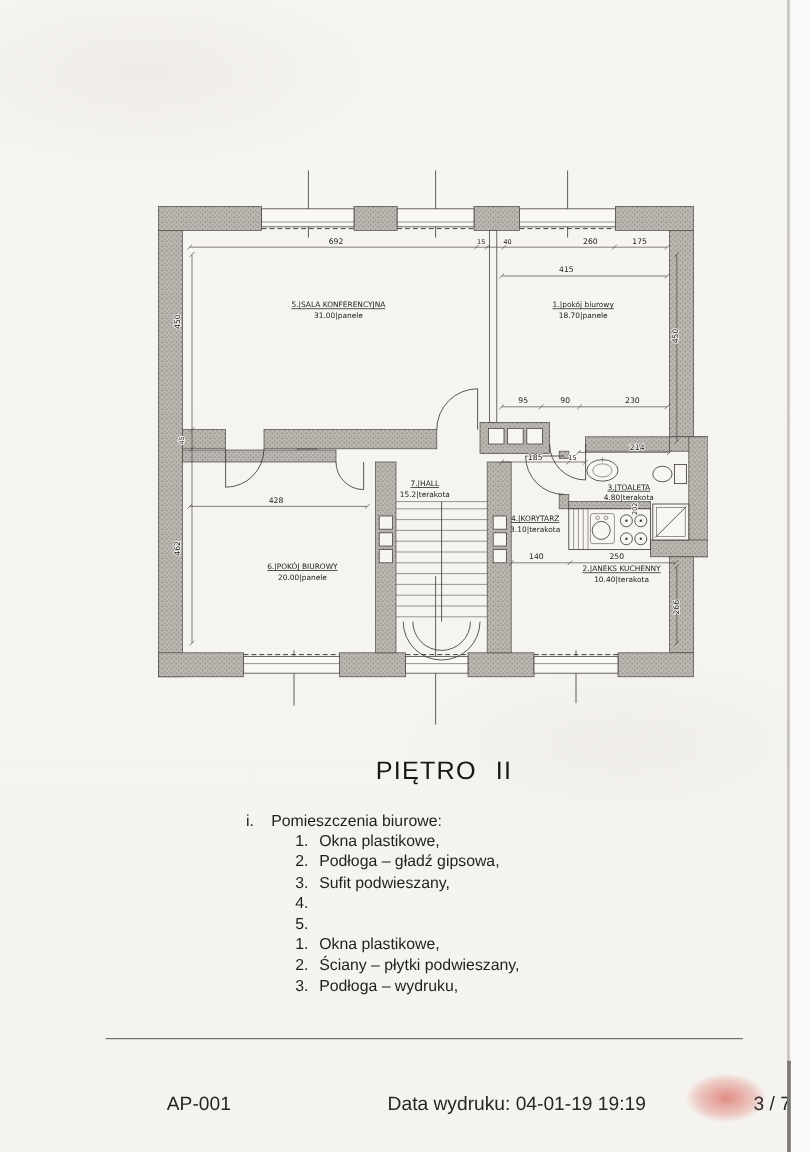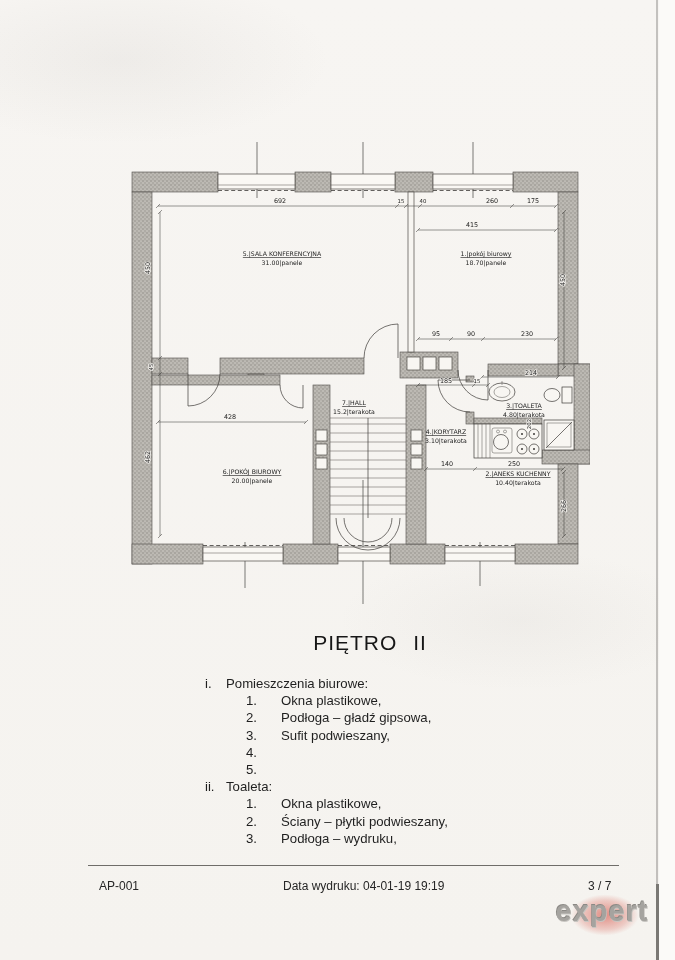--- a/index.html
+++ b/index.html
@@ -32,23 +32,23 @@
   
   .page-title {
     position:absolute; top:631px; left:75px; width:590px; text-align:center;
     font-size:21px; letter-spacing:1px; word-spacing:9px; color:#171717;
   }
   .specs { position:absolute; top:676px; left:205px; width:330px; font-size:13.2px; }
   .spec-row { position:relative; height:17.2px; }
   .spec-row .m  { position:absolute; left:0; }
   .spec-row .t  { position:absolute; left:21px; }
   .spec-row.lvl2 .m { left:41px; }
-  .spec-row.lvl2 .t { left:76px; }
+  .spec-row.lvl2 .t { left:61px; }
   .footer-line { position:absolute; top:865px; left:88px; width:531px; border-top:1.2px solid #6f6d69; }
-  .footer-text { position:absolute; top:879px; font-size:12px; color:#262626; }
+  .footer-text { position:absolute; top:912px; font-size:16px; color:#262626;margin-left:40px; }
   .f-doc  { left:99px; }
   .f-date { left:283px;text-align:right; }
   .f-page { left:588px; }
   
   .logo { position:absolute; left:543px; top:886px; width:118px; height:58px; }
   .logo-glow { position:absolute; left:12px; top:0; width:96px; height:58px;
     background:radial-gradient(ellipse 48% 48% at 52% 50%, rgba(208,58,44,0.55), rgba(208,58,44,0.22) 52%, rgba(208,58,44,0) 74%); }
   .logo-word { position:absolute; left:0; top:9px; width:118px; text-align:center;
     font-size:29px; font-weight:bold; letter-spacing:1px; color:#a5a39f;
     text-shadow:0.6px 0.6px 0 #c8c6c2, -0.6px -0.6px 0 #8b8985; }
@@ -258,24 +258,20 @@
   <div class="spec-row lvl2">
       <span class="m">3.</span>
       <span class="t">Sufit podwieszany,</span>
     </div>
   <div class="spec-row lvl2">
       <span class="m">4.</span>
     </div>
   <div class="spec-row lvl2">
       <span class="m">5.</span>
     </div>
-  <div class="spec-row lvl1">
-      <span class="m">ii.</span>
-      <span class="t">Toaleta:</span>
-    </div>
   <div class="spec-row lvl2">
       <span class="m">1.</span>
       <span class="t">Okna plastikowe,</span>
     </div>
   <div class="spec-row lvl2">
       <span class="m">2.</span>
       <span class="t">Ściany – płytki podwieszany,</span>
     </div>
   <div class="spec-row lvl2">
       <span class="m">3.</span>
@@ -286,14 +282,13 @@
 <div class="footer-line"></div>
 <div class="footer-text f-doc">AP-001</div>
 <div class="footer-text f-date">Data wydruku: 04-01-19 19:19</div>
 <div class="footer-text f-page">3 / 7</div>
 
 <div class="scan-right-strip"></div>
 <div class="scan-edge"></div>
 <div class="scan-edge-dark"></div>
 <div class="logo">
   <div class="logo-glow"></div>
-  <div class="logo-word">expert</div>
 </div>
 
 </body></html>

